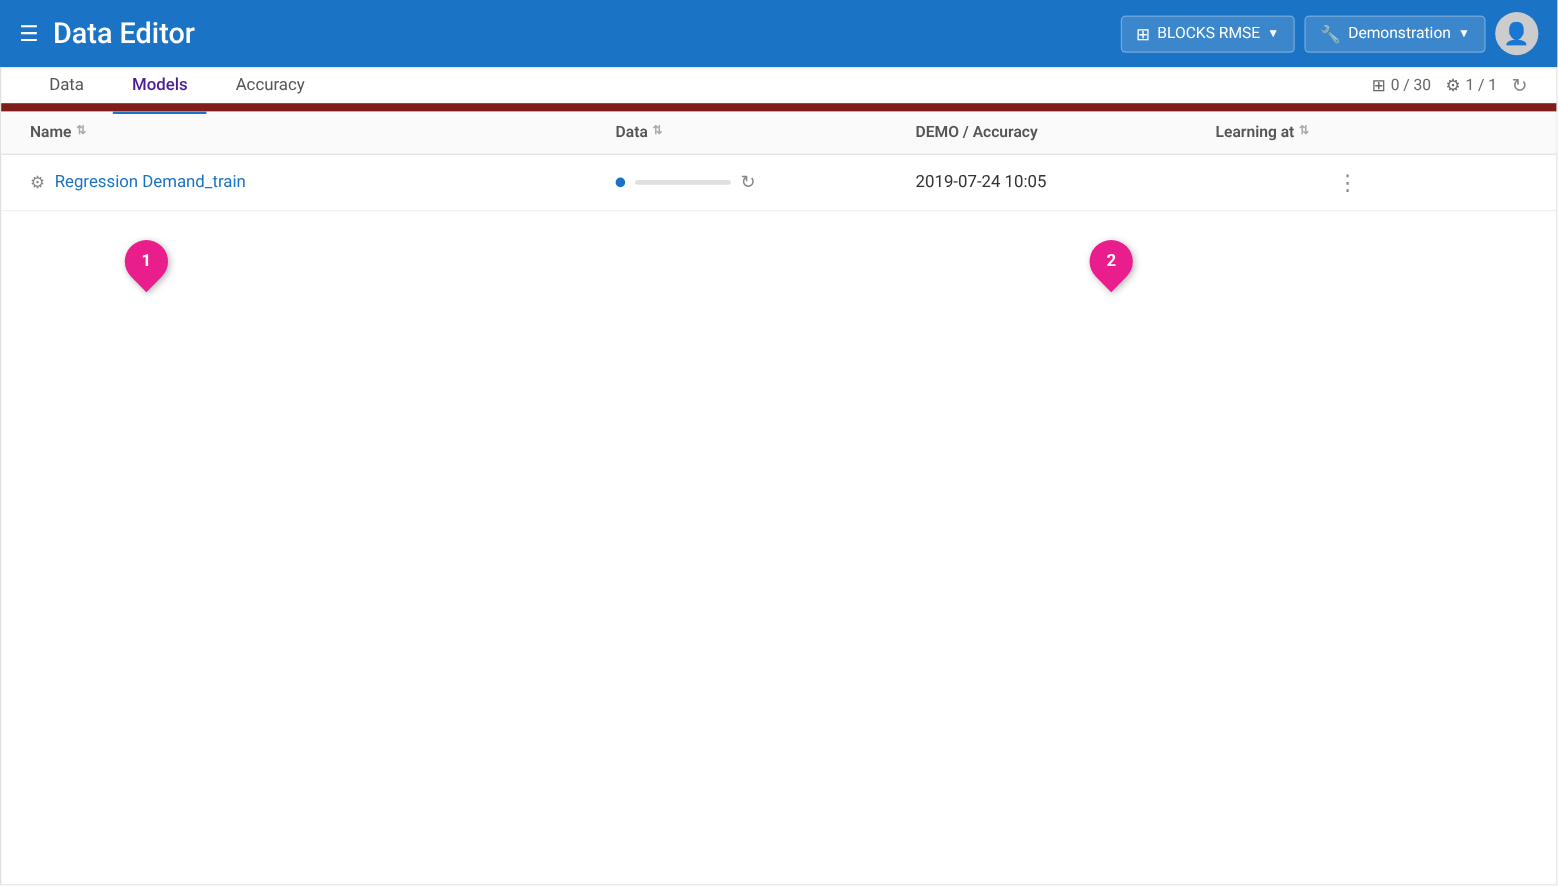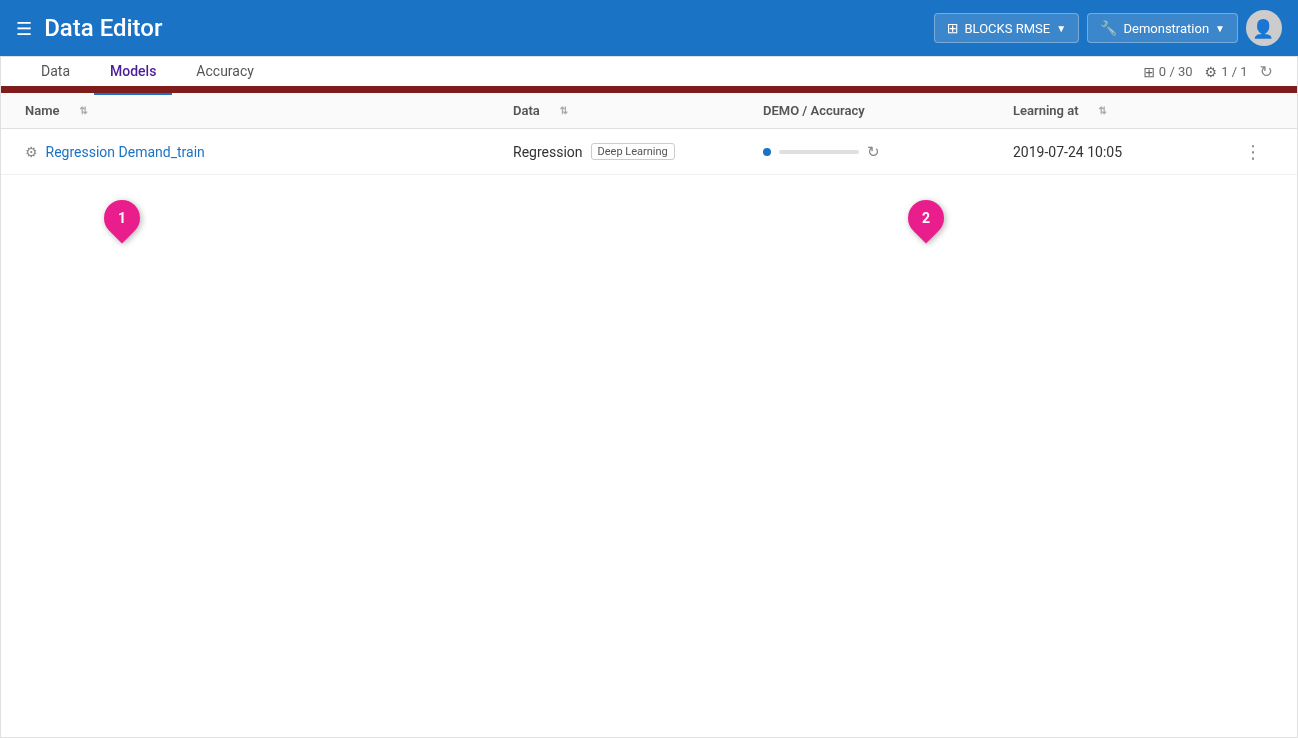--- a/index.html
+++ b/index.html
@@ -126,22 +126,21 @@
       grid-template-columns: 1fr 250px 250px 220px 40px;
       padding: 10px 24px;
       border-bottom: 1px solid #e0e0e0;
       background: #fafafa;
       color: #555;
       font-weight: 600;
       font-size: 13px;
     }
     .col-header {
       display: flex;
-      align-items: center;
-      gap: 20px;
+      gap: 4px;
     }
     .sort-icon { color: #aaa; font-size: 10px; }
 
     .table-row {
       display: grid;
       grid-template-columns: 1fr 250px 250px 220px 40px;
       padding: 12px 24px;
       border-bottom: 1px solid #f0f0f0;
       align-items: center;
     }
@@ -301,24 +300,20 @@
         <div></div>
       </div>
 
       <div class="table-row" style="position:relative;">
 
         <div class="model-name-cell">
           <span class="model-icon">⚙</span>
           <a class="model-link">Regression Demand_train</a>
         </div>
 
-        <div class="type-cell">
-          <span>Regression</span>
-          <span class="type-badge">Deep Learning</span>
-        </div>
 
         <div class="rmse-cell">
           <div class="rmse-dot"></div>
           <div class="rmse-bar"></div>
           <span class="refresh-cell" style="font-size:15px; color:#888;">↻</span>
         </div>
 
         <div>2019-07-24 10:05</div>
 
         <div class="more-icon">⋮</div>

